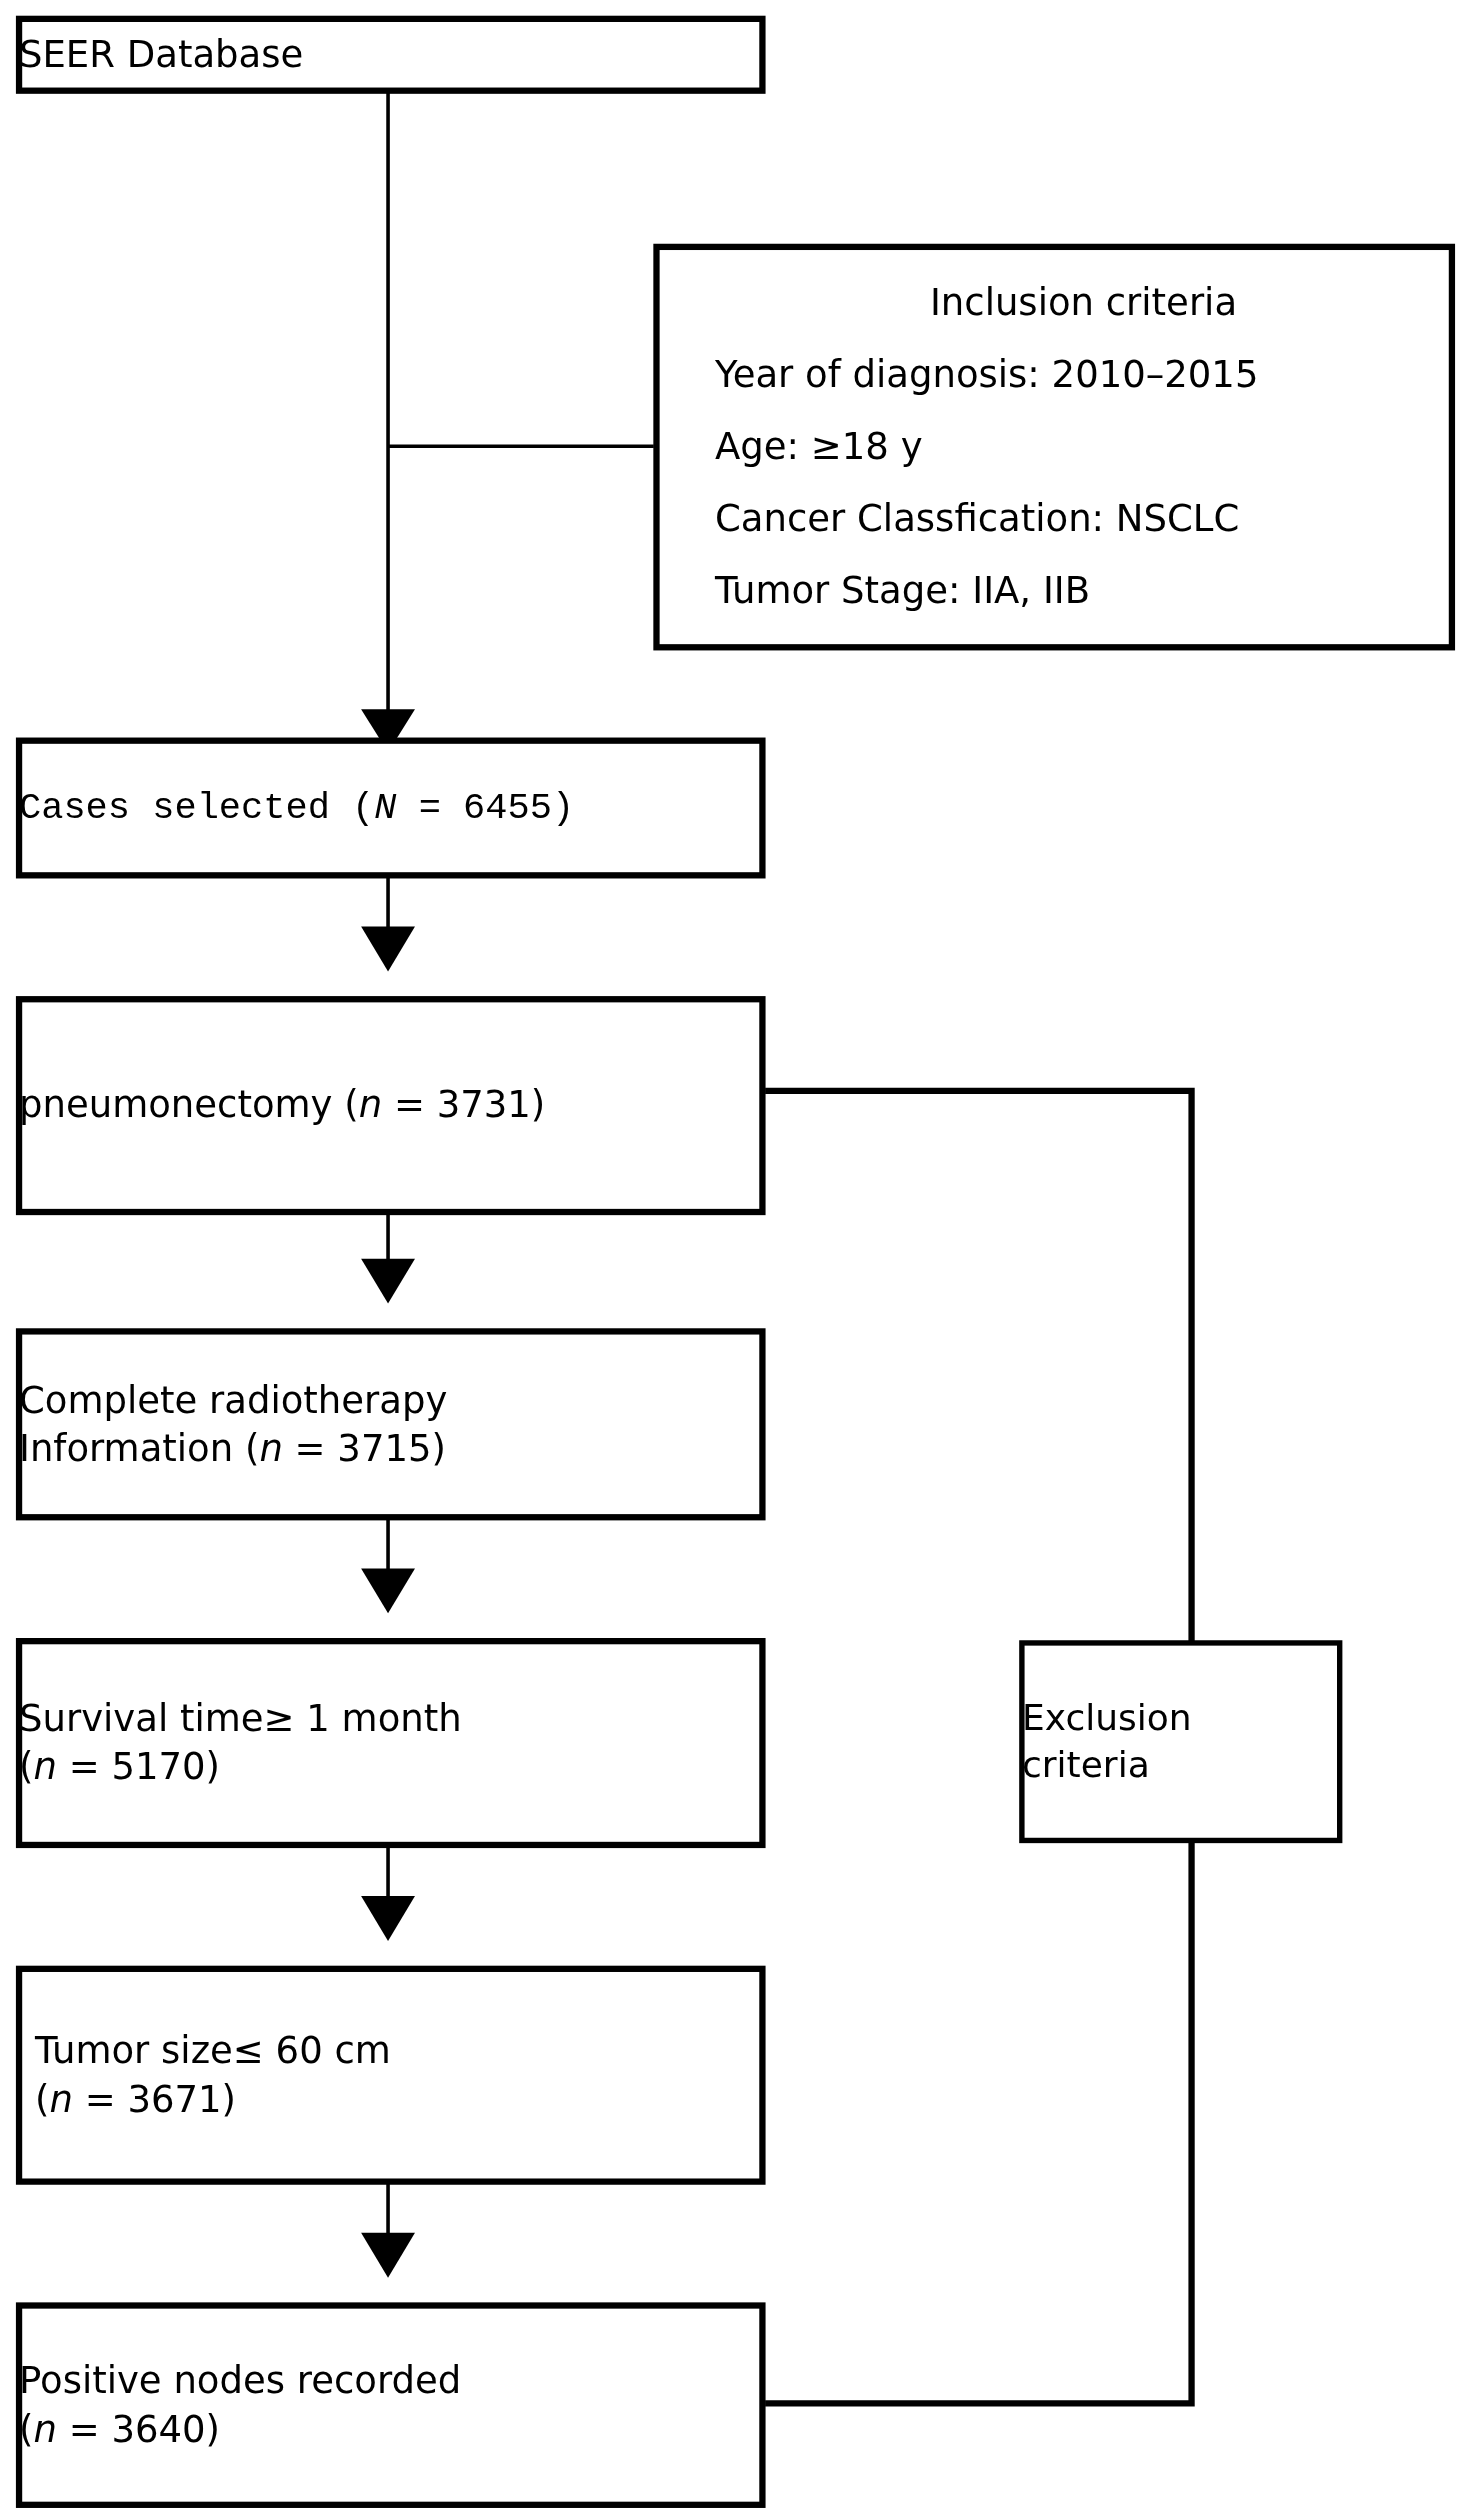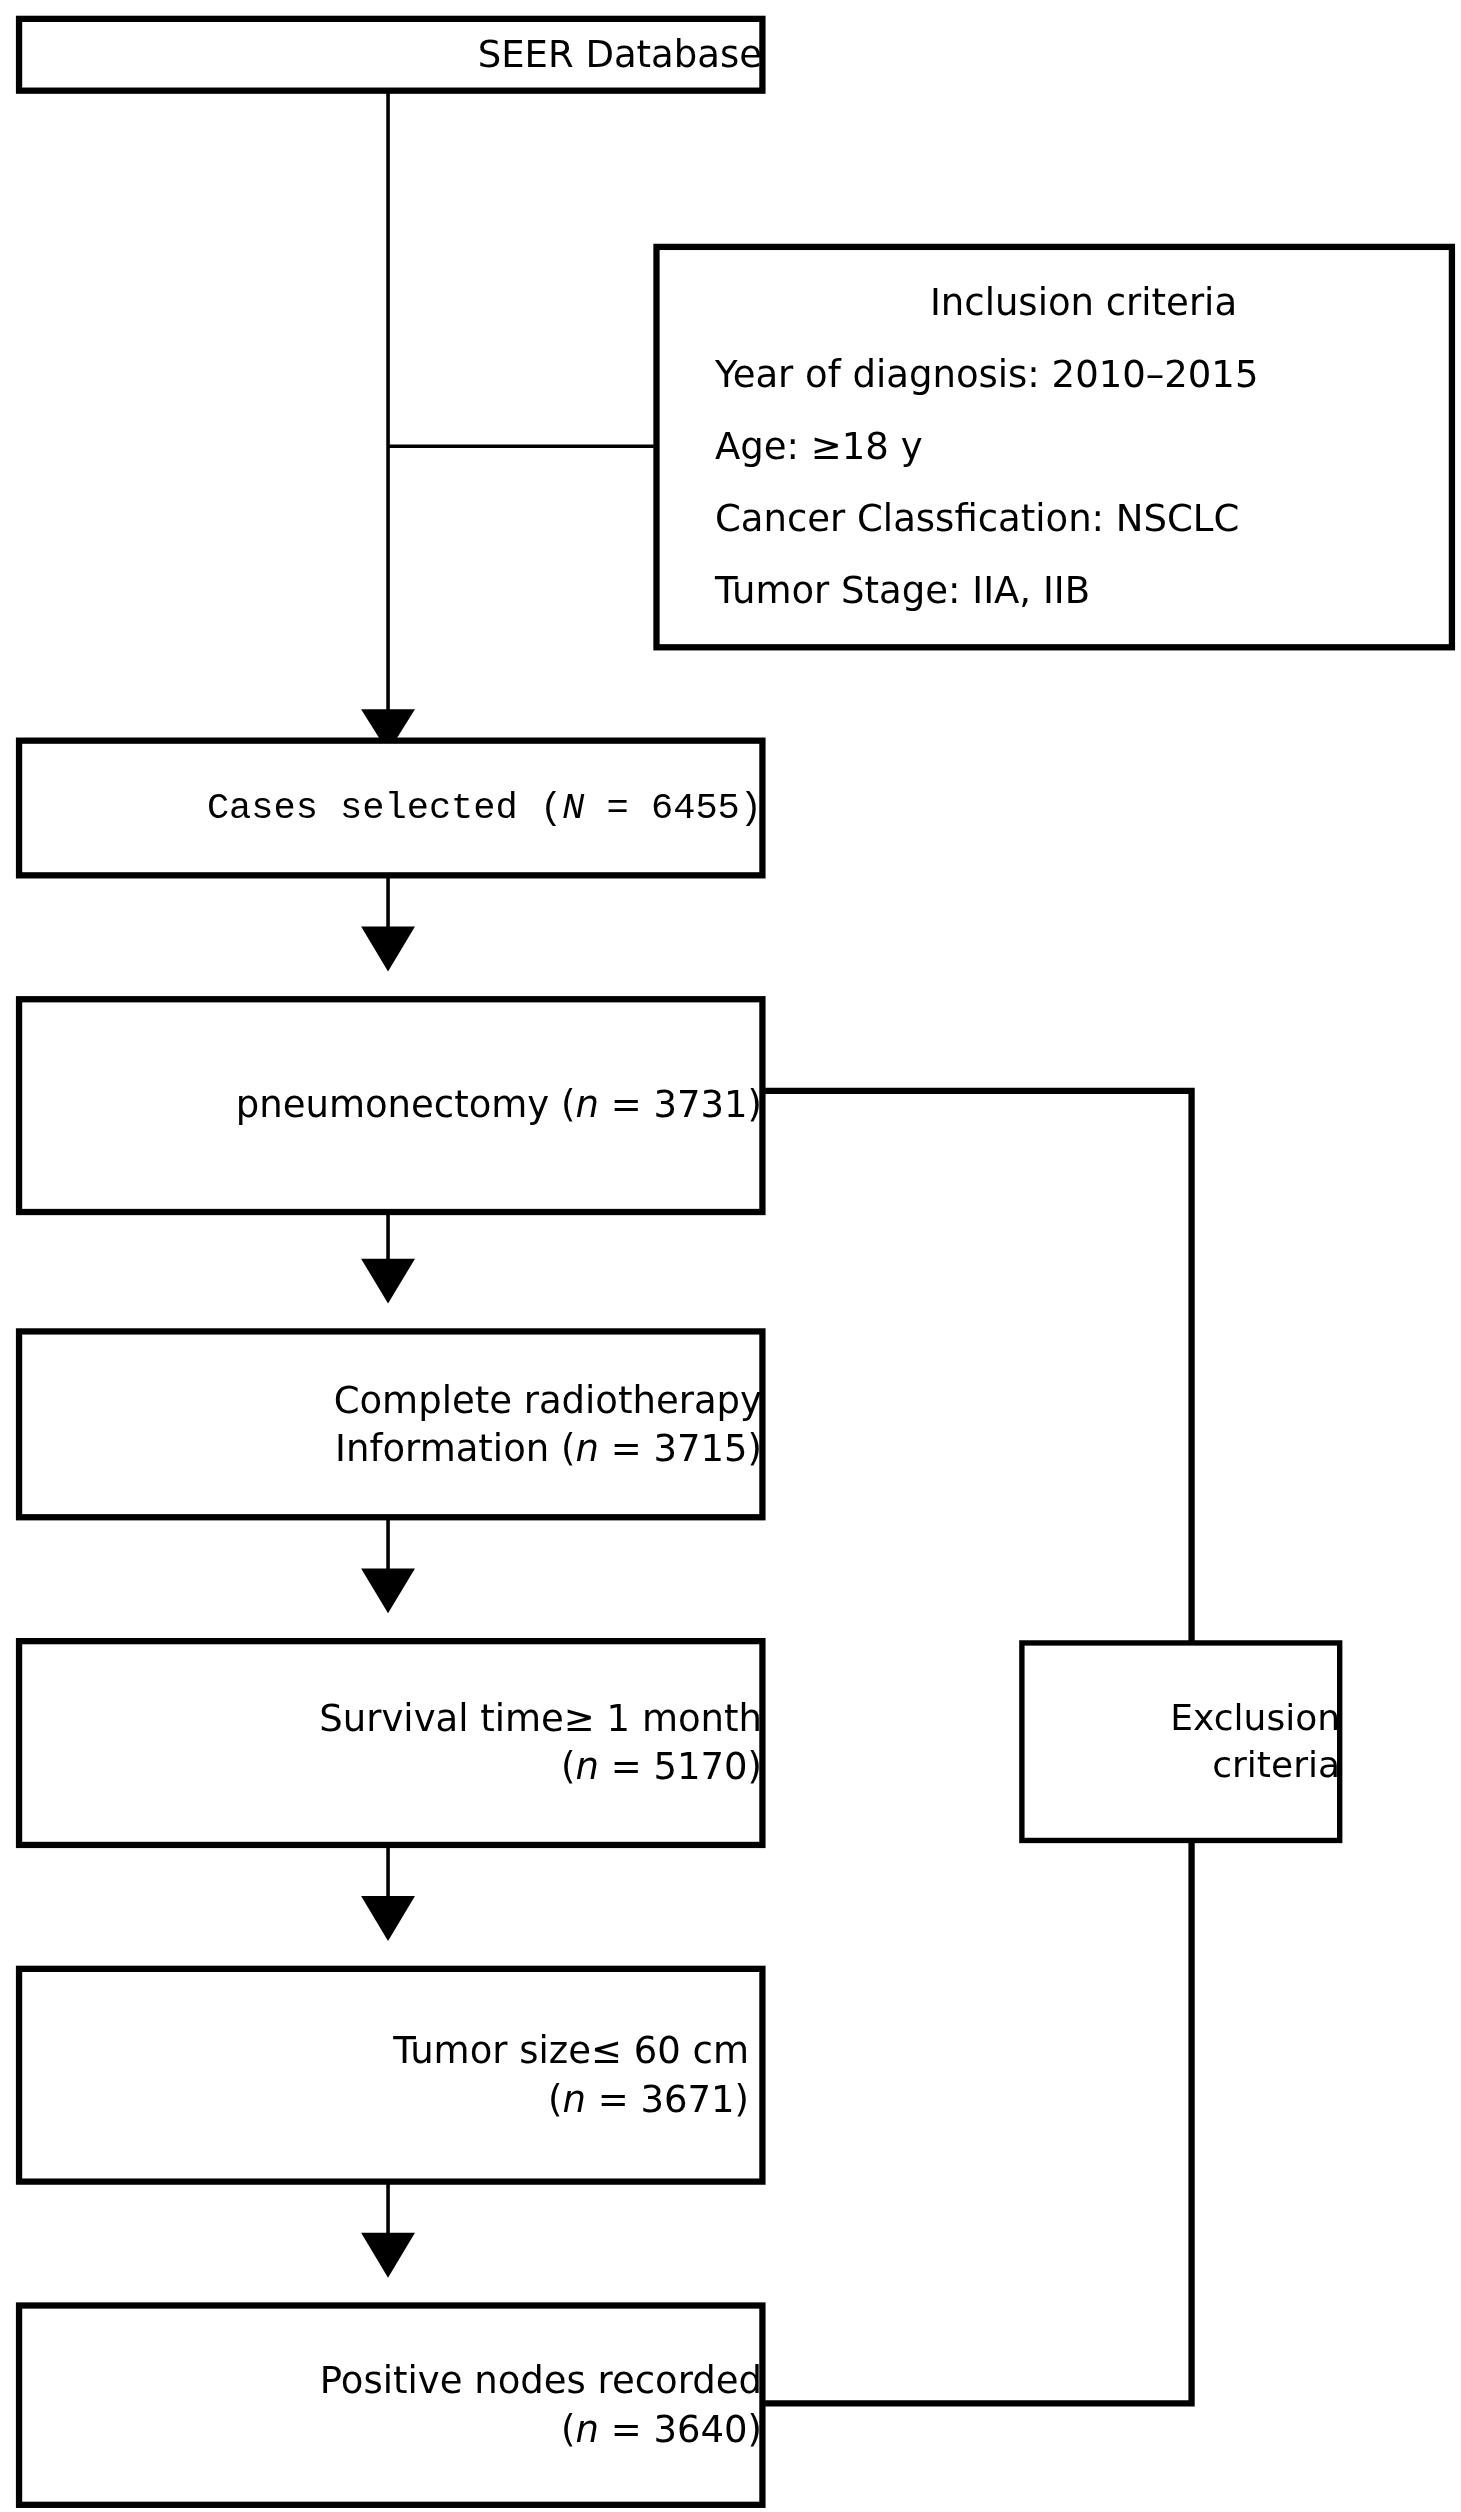--- a/index.html
+++ b/index.html
@@ -48,21 +48,21 @@
     stroke-width: 4;
   }
   .arrow-head {
     fill: #000000;
     stroke: none;
   }
   .box-label {
     position: absolute;
     display: flex;
     flex-direction: column;
-    align-items: flex-end;
+    align-items: flex-start;
     justify-content: center;
     text-align: center;
     color: #000000;
     font-family: "DejaVu Sans", "Liberation Sans", sans-serif;
     font-size: 37px;
     line-height: 1.30;
     letter-spacing: 0px;
     pointer-events: none;
     box-sizing: border-box;
   }
@@ -165,21 +165,21 @@
   <div class="box-label" style="left:19px; top:1641px; width:743px; height:204px;">
     <span class="ln">Survival time≥ 1 month</span>
     <span class="ln"><span>(</span><em class="var">n</em><span> = 5170)</span></span>
   </div>
 
   <div class="box-label" style="left:1022px; top:1643px; width:318px; height:198px; font-size:36px;">
     <span class="ln">Exclusion</span>
     <span class="ln">criteria</span>
   </div>
 
-  <div class="box-label" style="left:6px; top:1969px; width:743px; height:213px;">
+  <div class="box-label" style="left:35px; top:1969px; width:743px; height:213px;">
     <span class="ln">Tumor size≤ 60 cm</span>
     <span class="ln"><span>(</span><em class="var">n</em><span> = 3671)</span></span>
   </div>
 
   <div class="box-label" style="left:19px; top:2306px; width:743px; height:199px;">
     <span class="ln">Positive nodes recorded</span>
     <span class="ln"><span>(</span><em class="var">n</em><span> = 3640)</span></span>
   </div>
 
 </div>

